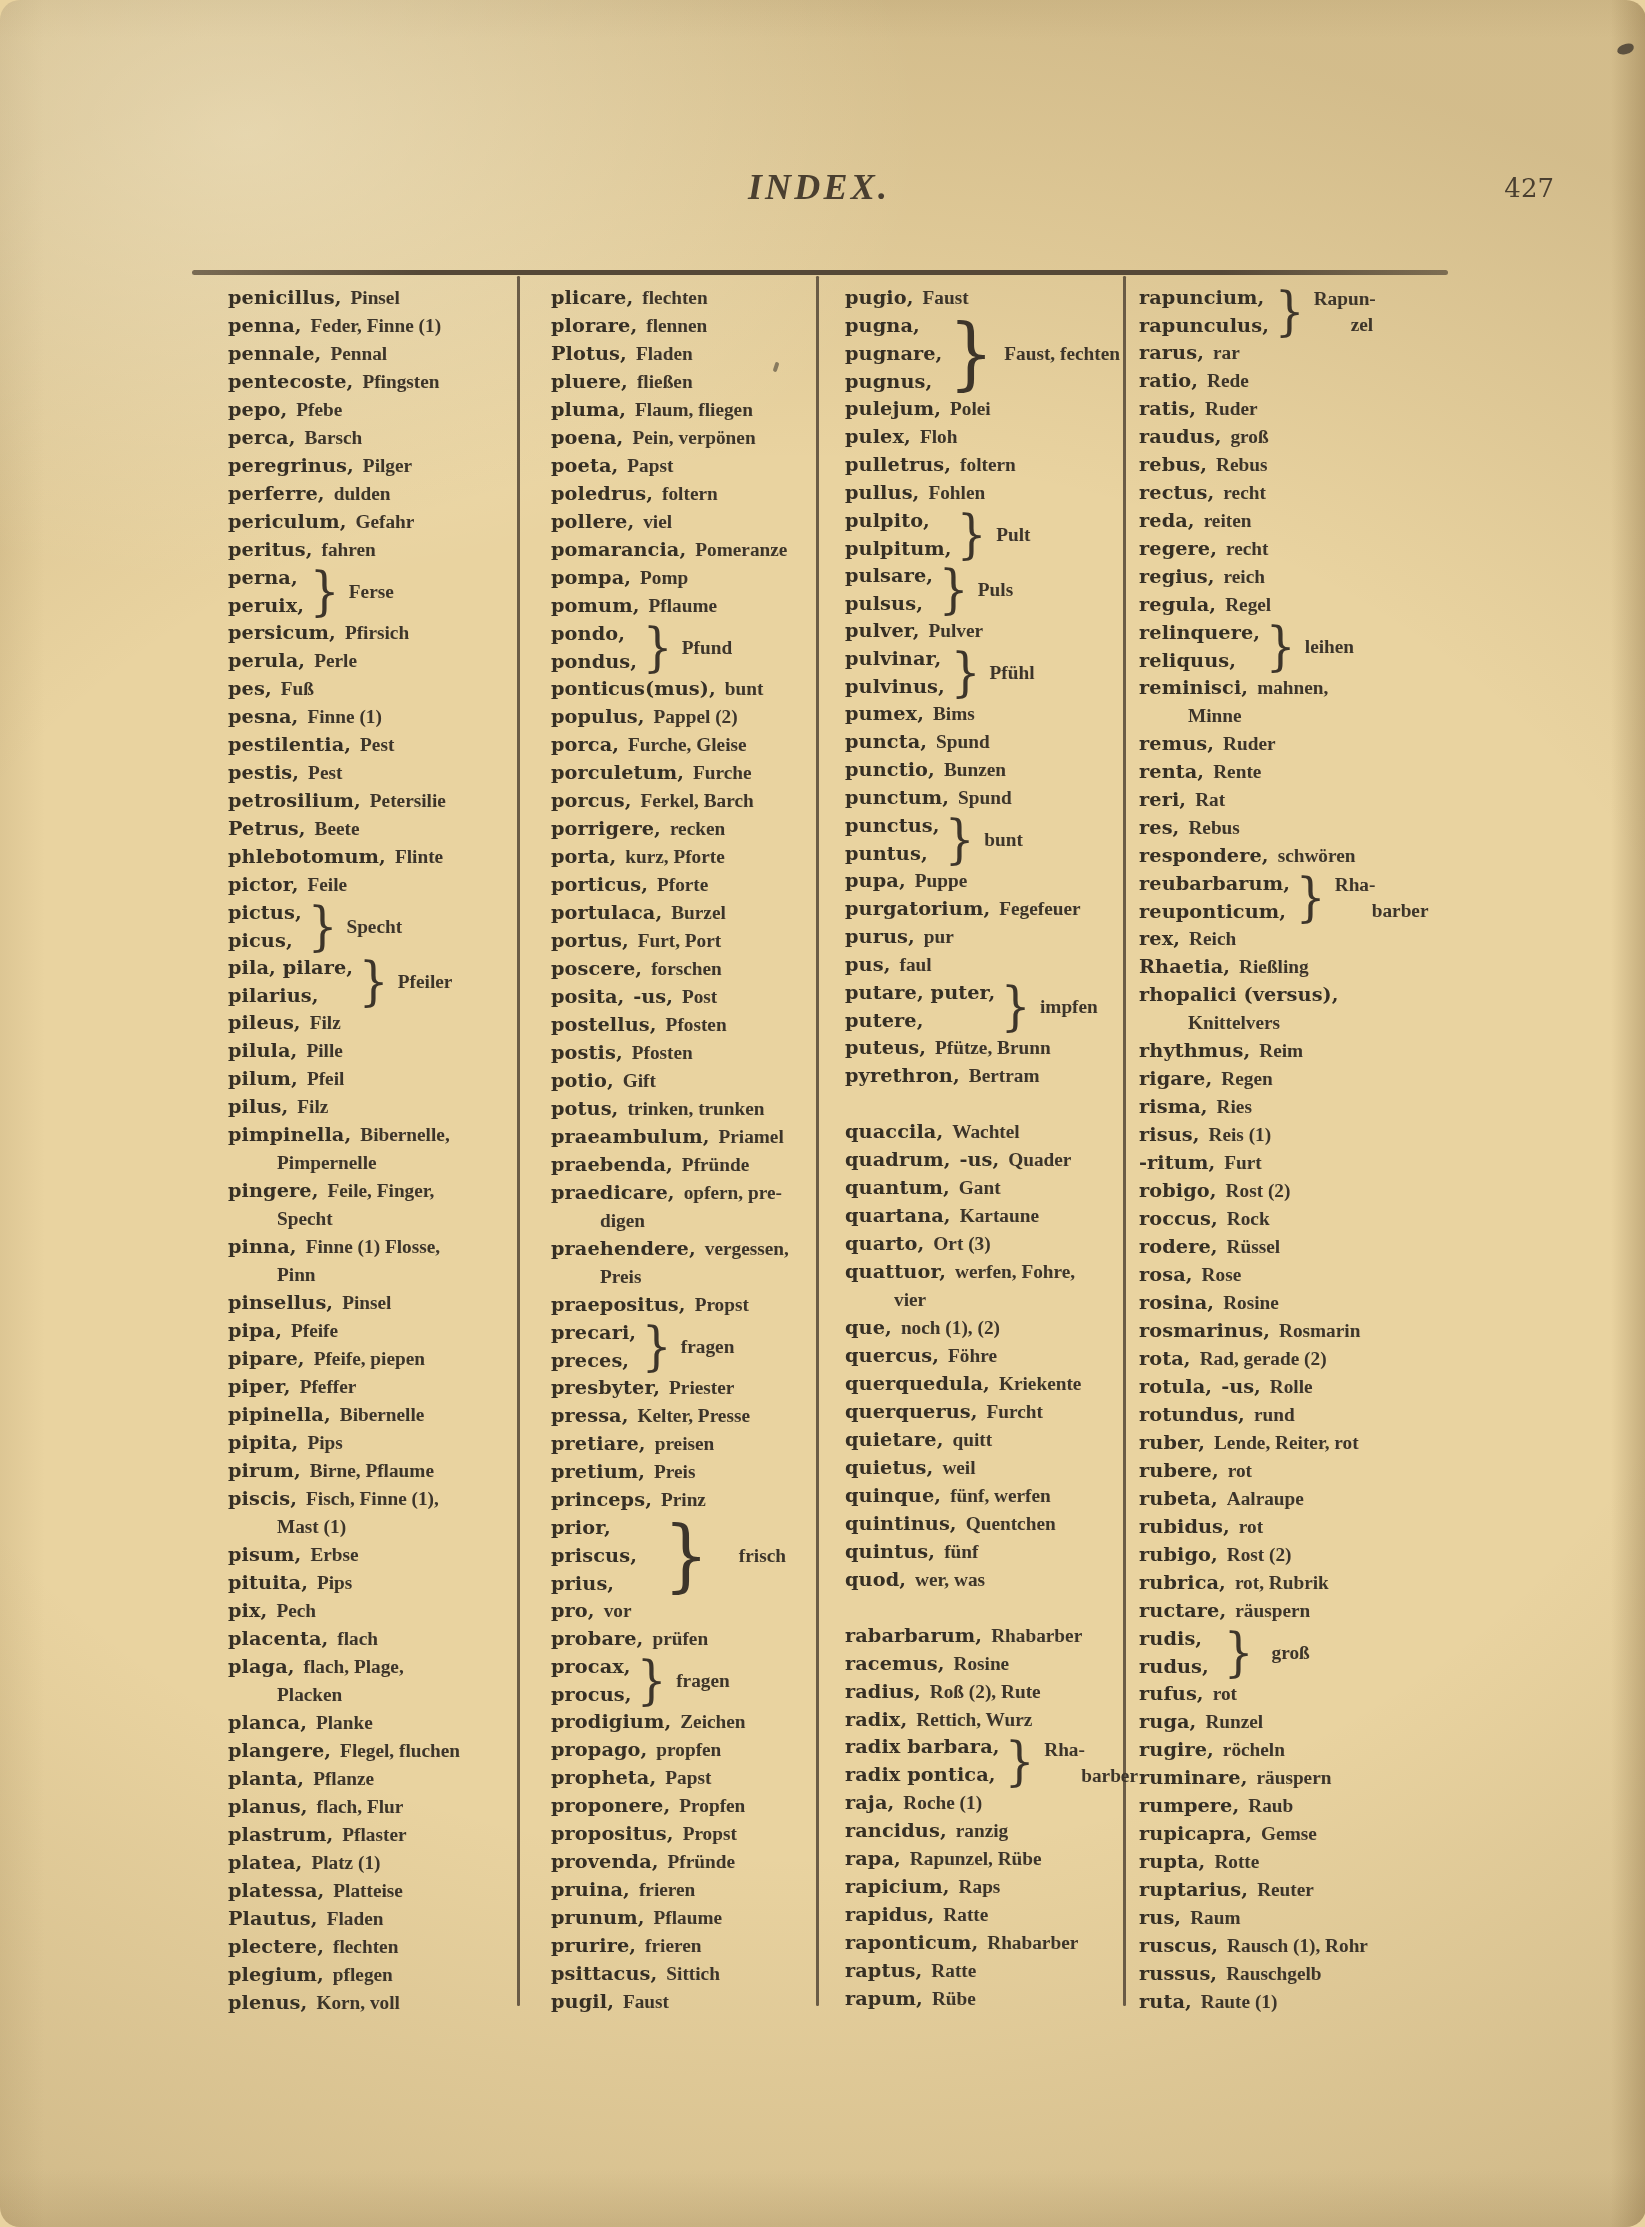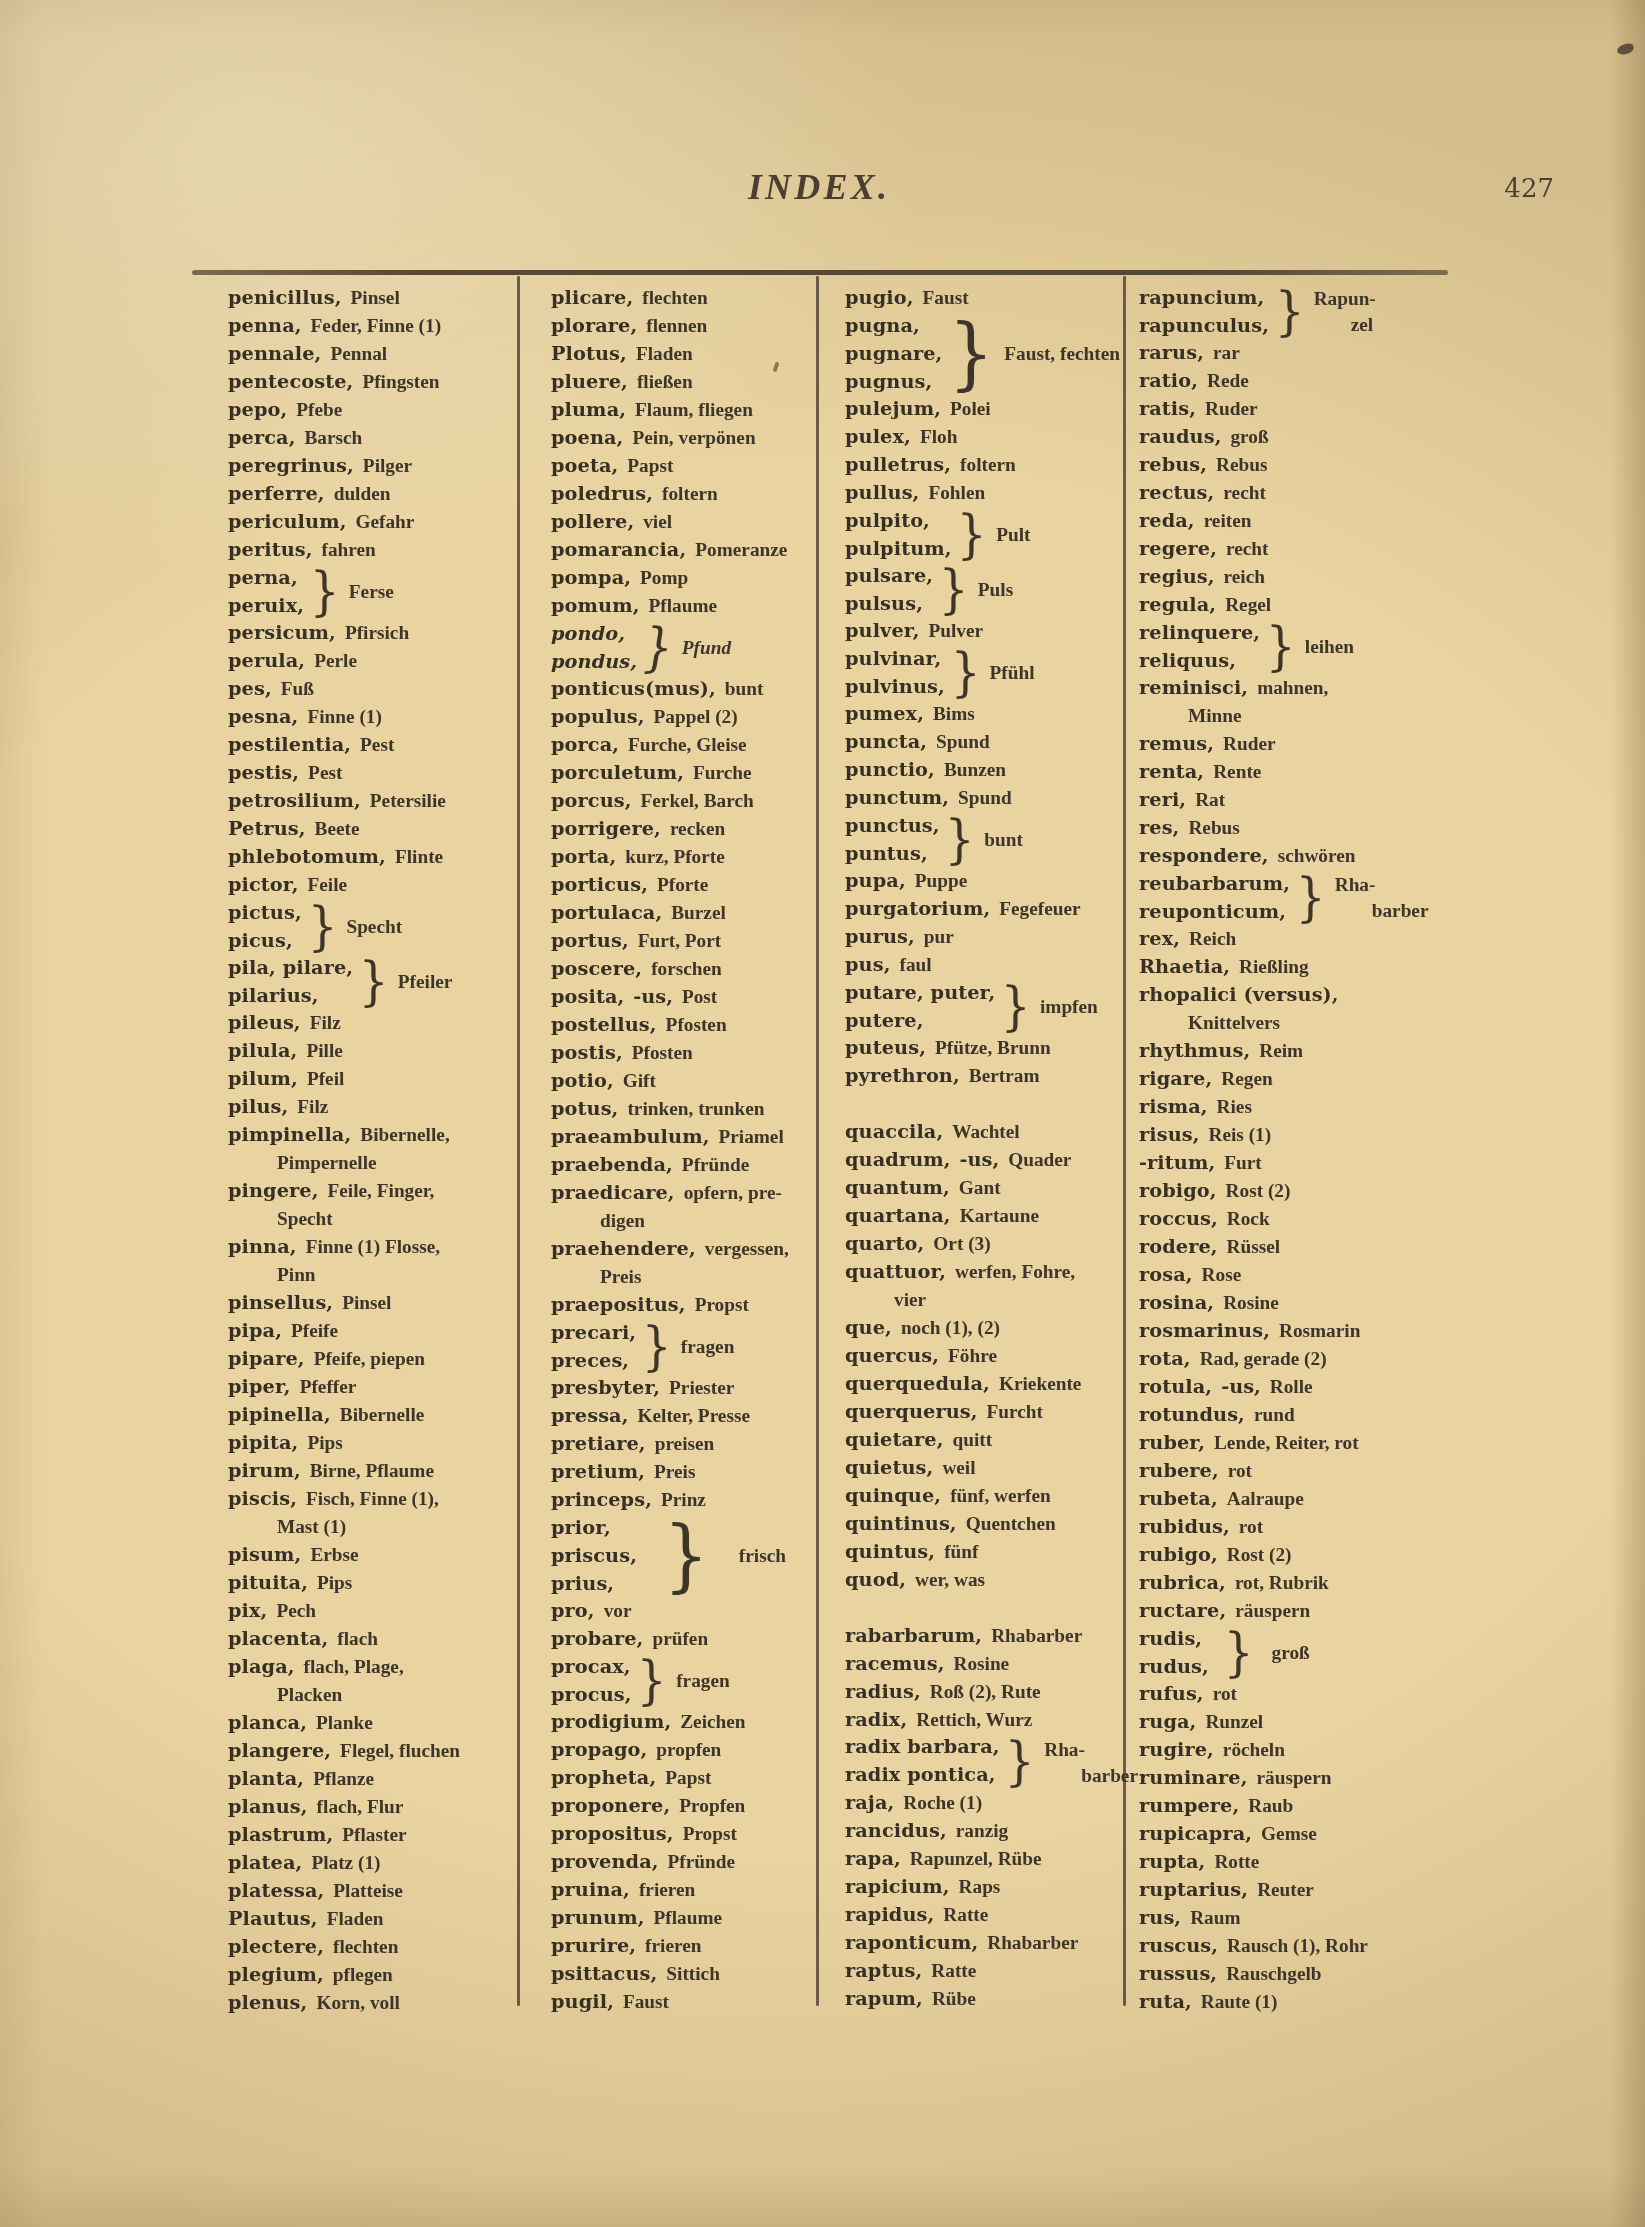--- a/index.html
+++ b/index.html
@@ -18,20 +18,21 @@
   .page{
     position:absolute;left:0;top:0;width:1646px;height:2227px;
     background-color:var(--paper);
     background-image:
       radial-gradient(967px 645px at 15% 6%, rgba(255,248,222,0.40), rgba(255,248,222,0) 70%),
       linear-gradient(to left, rgba(110,82,40,0.30), rgba(110,82,40,0) 35px),
       linear-gradient(to right, rgba(110,82,40,0.10), rgba(110,82,40,0) 45px),
       linear-gradient(to top, rgba(110,82,40,0.14), rgba(110,82,40,0) 58px),
       linear-gradient(to bottom, rgba(110,82,40,0.07), rgba(110,82,40,0) 39px),
       radial-gradient(1548px 1161px at 48% 52%, rgba(96,70,32,0) 60%, rgba(96,70,32,0.16) 100%);
+    border-radius: 20px;
   }
   .title{
     position:absolute;left:658px;top:166px;width:322px;
     text-align:center;
     font-style:italic;font-weight:600;
     font-size:36px;letter-spacing:3.2px;color:var(--ink-soft);
   }
   .pageno{
     position:absolute;left:1367px;top:173px;width:187px;
     text-align:right;
@@ -202,21 +203,21 @@
       <div class="row"><span class="lat">Plotus,</span><span class="ger">Fladen</span></div>
       <div class="row"><span class="lat">pluere,</span><span class="ger">fließen</span></div>
       <div class="row"><span class="lat">pluma,</span><span class="ger">Flaum, fliegen</span></div>
       <div class="row"><span class="lat">poena,</span><span class="ger">Pein, verpönen</span></div>
       <div class="row"><span class="lat">poeta,</span><span class="ger">Papst</span></div>
       <div class="row"><span class="lat">poledrus,</span><span class="ger">foltern</span></div>
       <div class="row"><span class="lat">pollere,</span><span class="ger">viel</span></div>
       <div class="row"><span class="lat">pomarancia,</span><span class="ger">Pomeranze</span></div>
       <div class="row"><span class="lat">pompa,</span><span class="ger">Pomp</span></div>
       <div class="row"><span class="lat">pomum,</span><span class="ger">Pflaume</span></div>
-      <div class="brow" style="height: 55px; font-style: italic;">
+      <div class="brow" style="height: 55px;">
         <div class="bwords">
           <div class="lat">pondo,</div>
           <div class="lat">pondus,</div>
         </div>
         <div class="brace" style="font-size: 52px; line-height: 55px;">}</div>
         <div class="bgloss">
           <div class="ger">Pfund</div>
         </div>
       </div>
       <div class="row"><span class="lat">ponticus(mus),</span><span class="ger">bunt</span></div>

